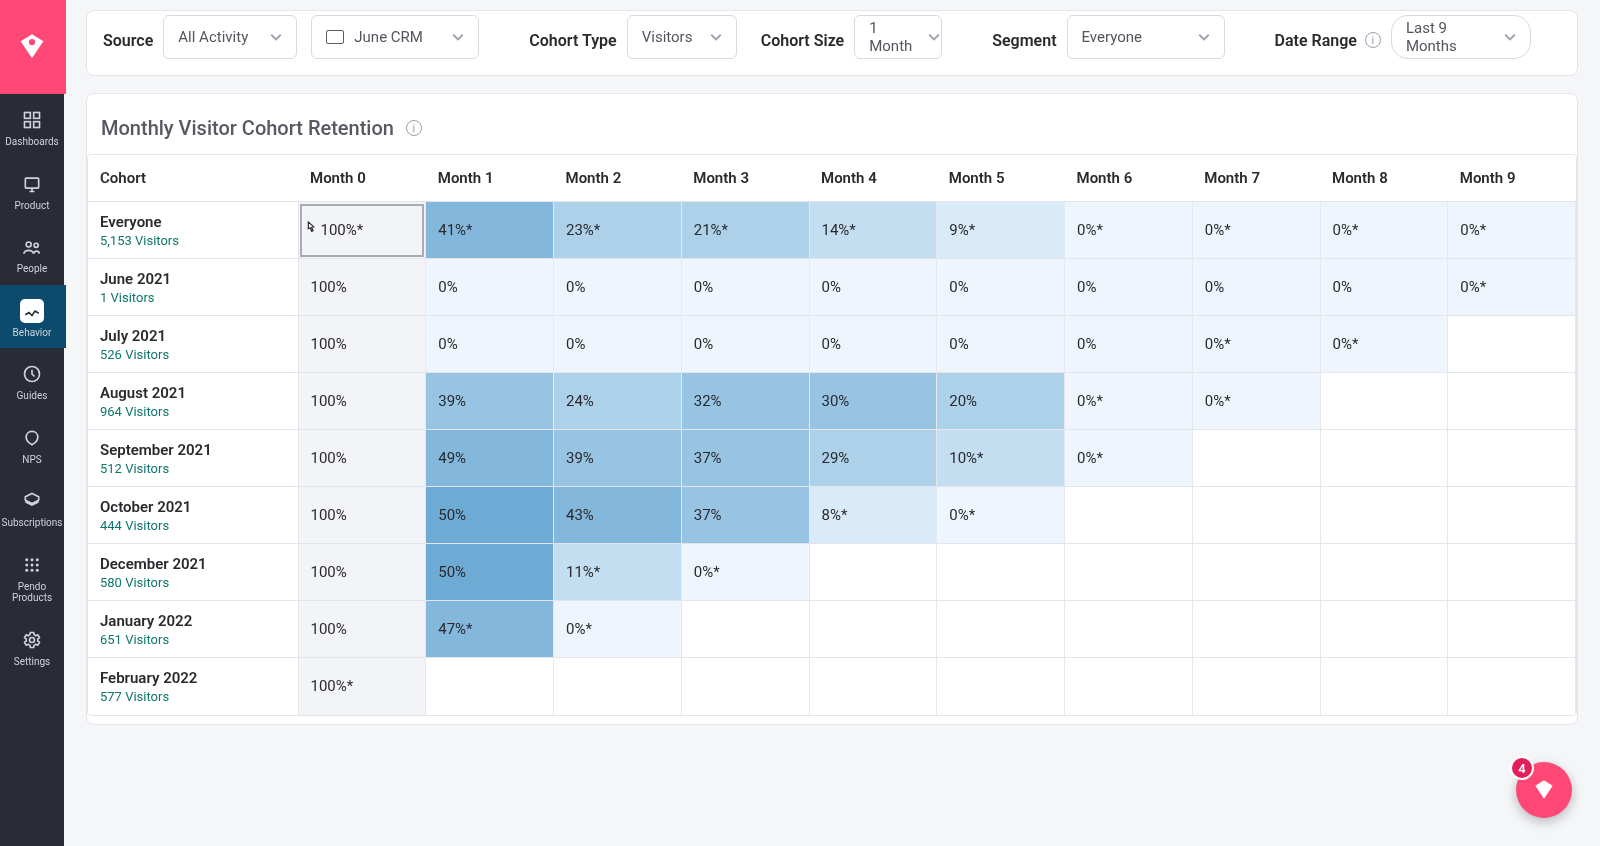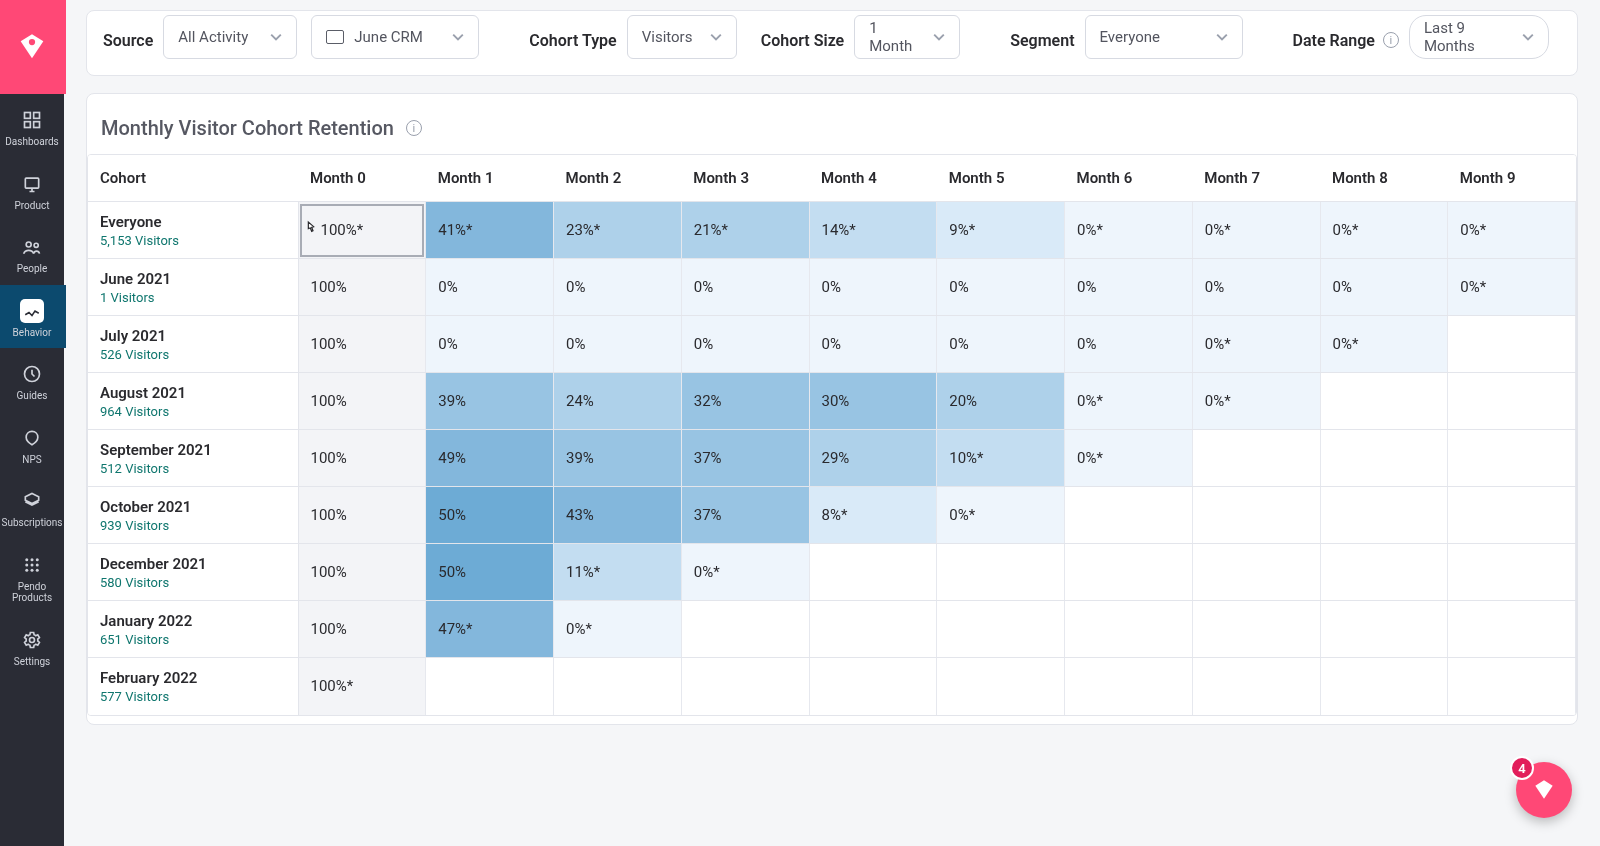--- a/index.html
+++ b/index.html
@@ -320,21 +320,21 @@
           <span class="chev">
               <svg viewBox="0 0 10 6" fill="none" stroke="currentColor" stroke-width="1.6">
                 <path d="M1 1l4 4 4-4"></path>
               </svg>
             </span>
         </div>
       </div>
 
       <div class="filter-group" style="margin-left:-26px;">
         <div class="filter-label">Cohort Size</div>
-        <div class="select-box" style="width:106px; justify-content:space-between;">
+        <div class="select-box" style="width:88px; justify-content:space-between;">
           <span>1 Month</span>
           <span class="chev">
               <svg viewBox="0 0 10 6" fill="none" stroke="currentColor" stroke-width="1.6">
                 <path d="M1 1l4 4 4-4"></path>
               </svg>
             </span>
         </div>
       </div>
 
       <div class="filter-group">
@@ -467,21 +467,21 @@
               <td class="val" style="background: rgb(174, 209, 234);">29%</td>
               <td class="val" style="background: rgb(195, 221, 241);">10%*</td>
               <td class="val" style="background: rgb(238, 245, 252);">0%*</td>
               <td class="val empty"></td>
               <td class="val empty"></td>
               <td class="val empty"></td>
             </tr>
             <tr>
               <td class="cohort-cell">
                 <div class="c-name">October 2021</div>
-                <div class="c-sub">939 Visitors</div>
+                <div class="c-sub">444 Visitors</div>
               </td>
               <td class="val" style="background: rgb(243, 244, 247);">100%</td>
               <td class="val" style="background: rgb(109, 171, 213);">50%</td>
               <td class="val" style="background: rgb(131, 183, 220);">43%</td>
               <td class="val" style="background: rgb(152, 196, 227);">37%</td>
               <td class="val" style="background: rgb(217, 234, 248);">8%*</td>
               <td class="val" style="background: rgb(238, 245, 252);">0%*</td>
               <td class="val empty"></td>
               <td class="val empty"></td>
               <td class="val empty"></td>

